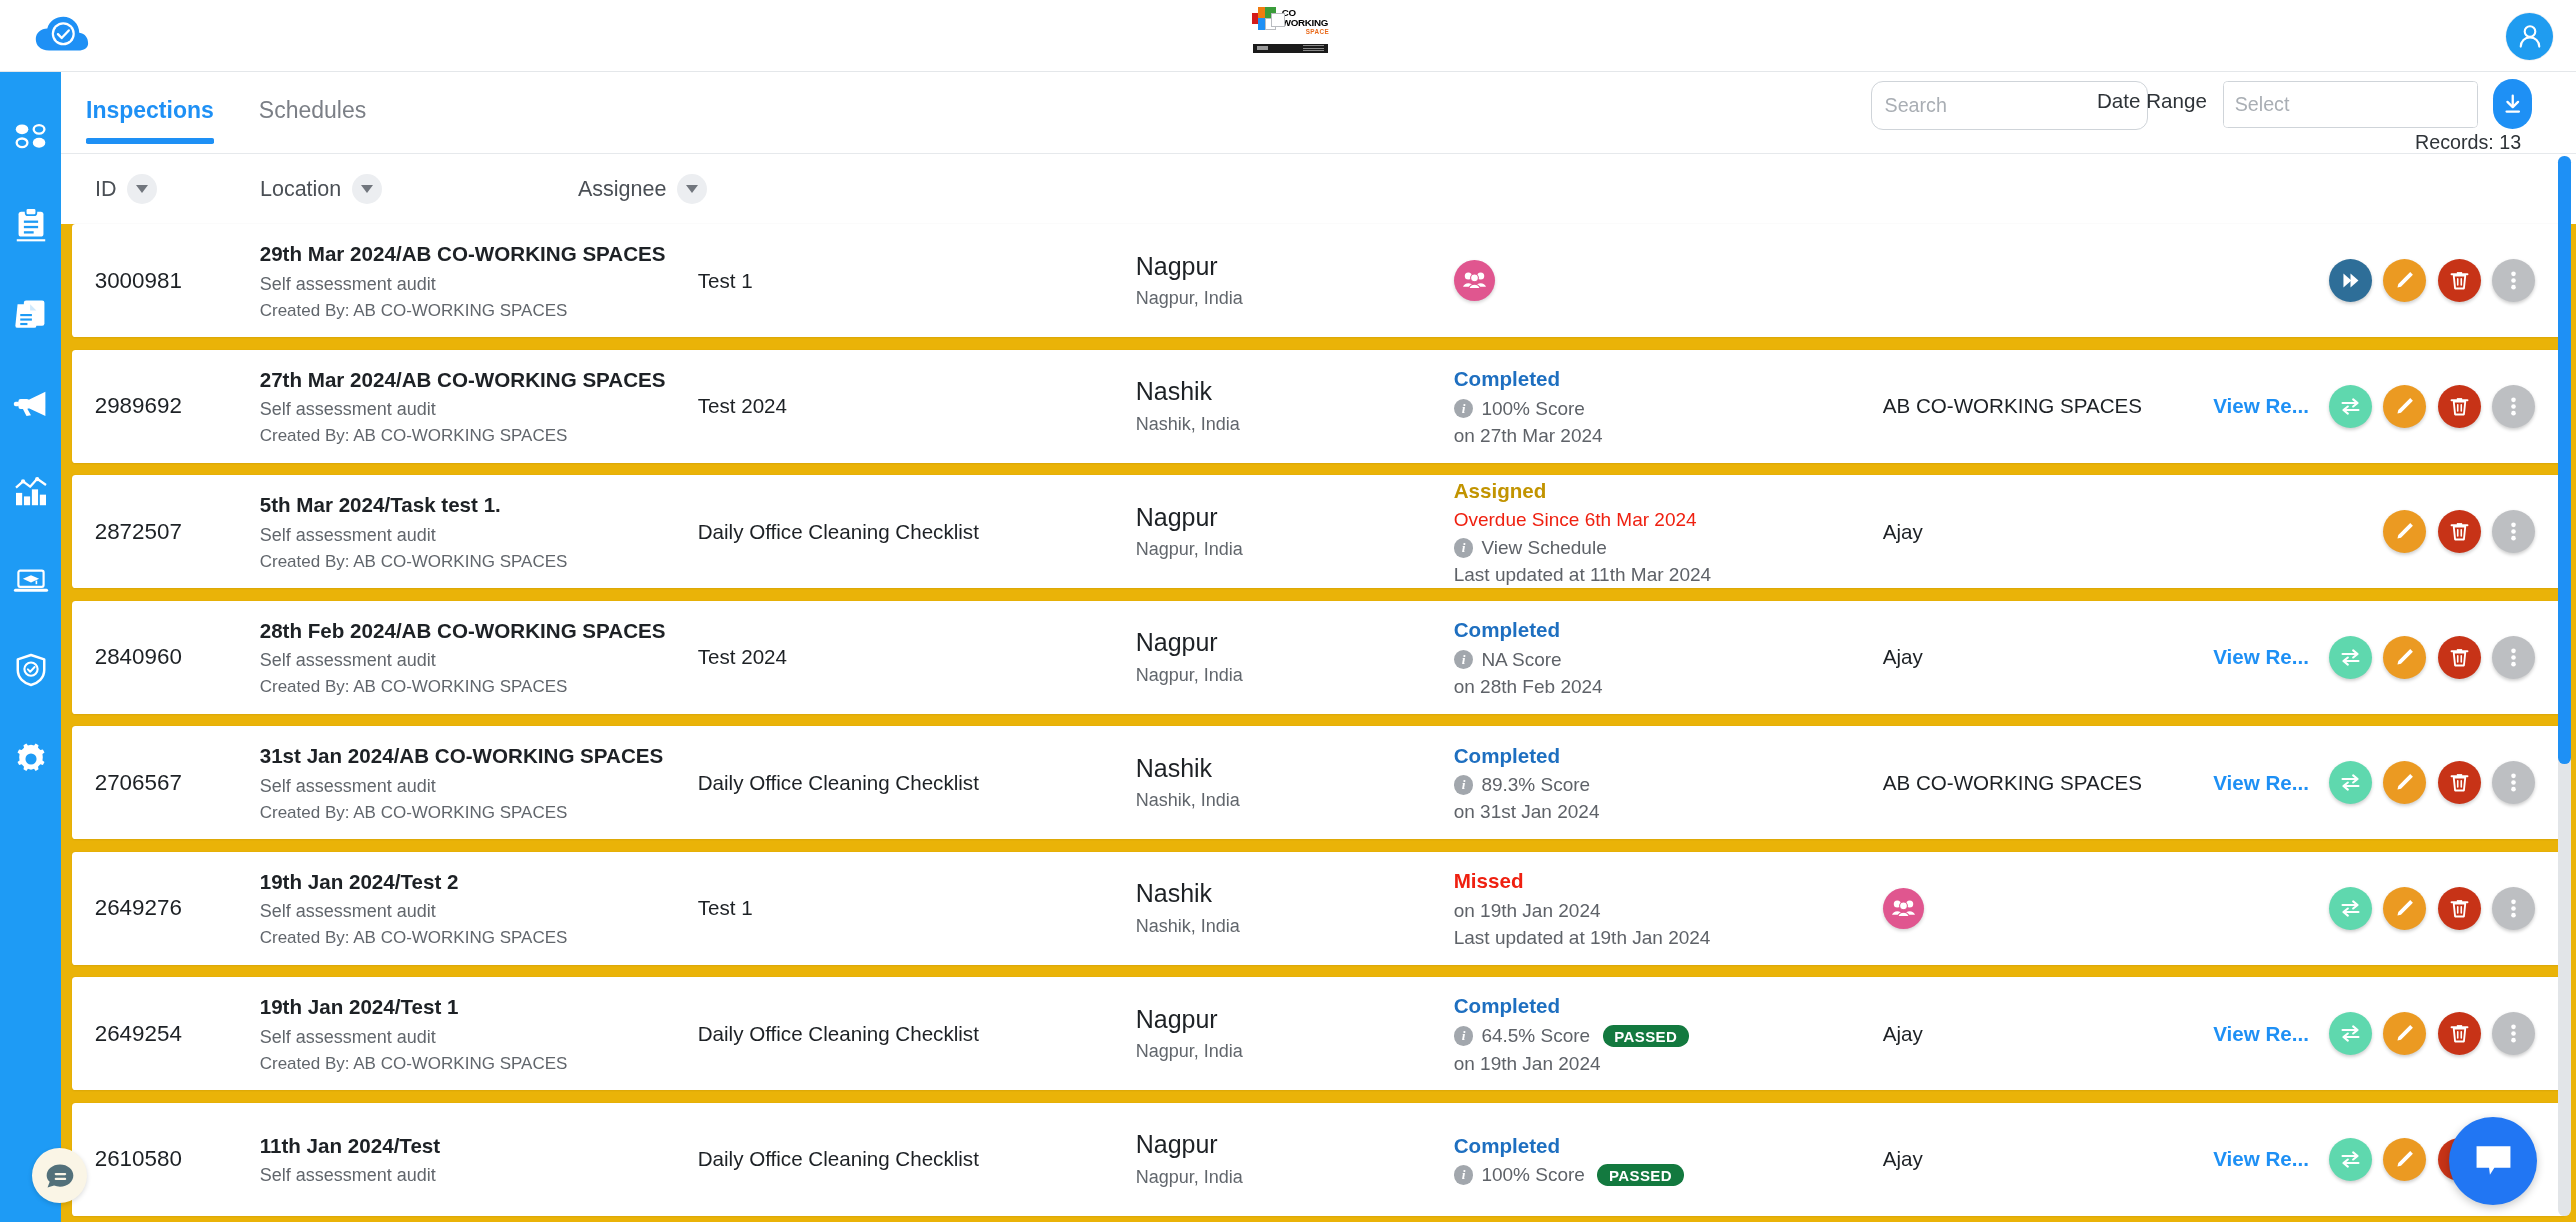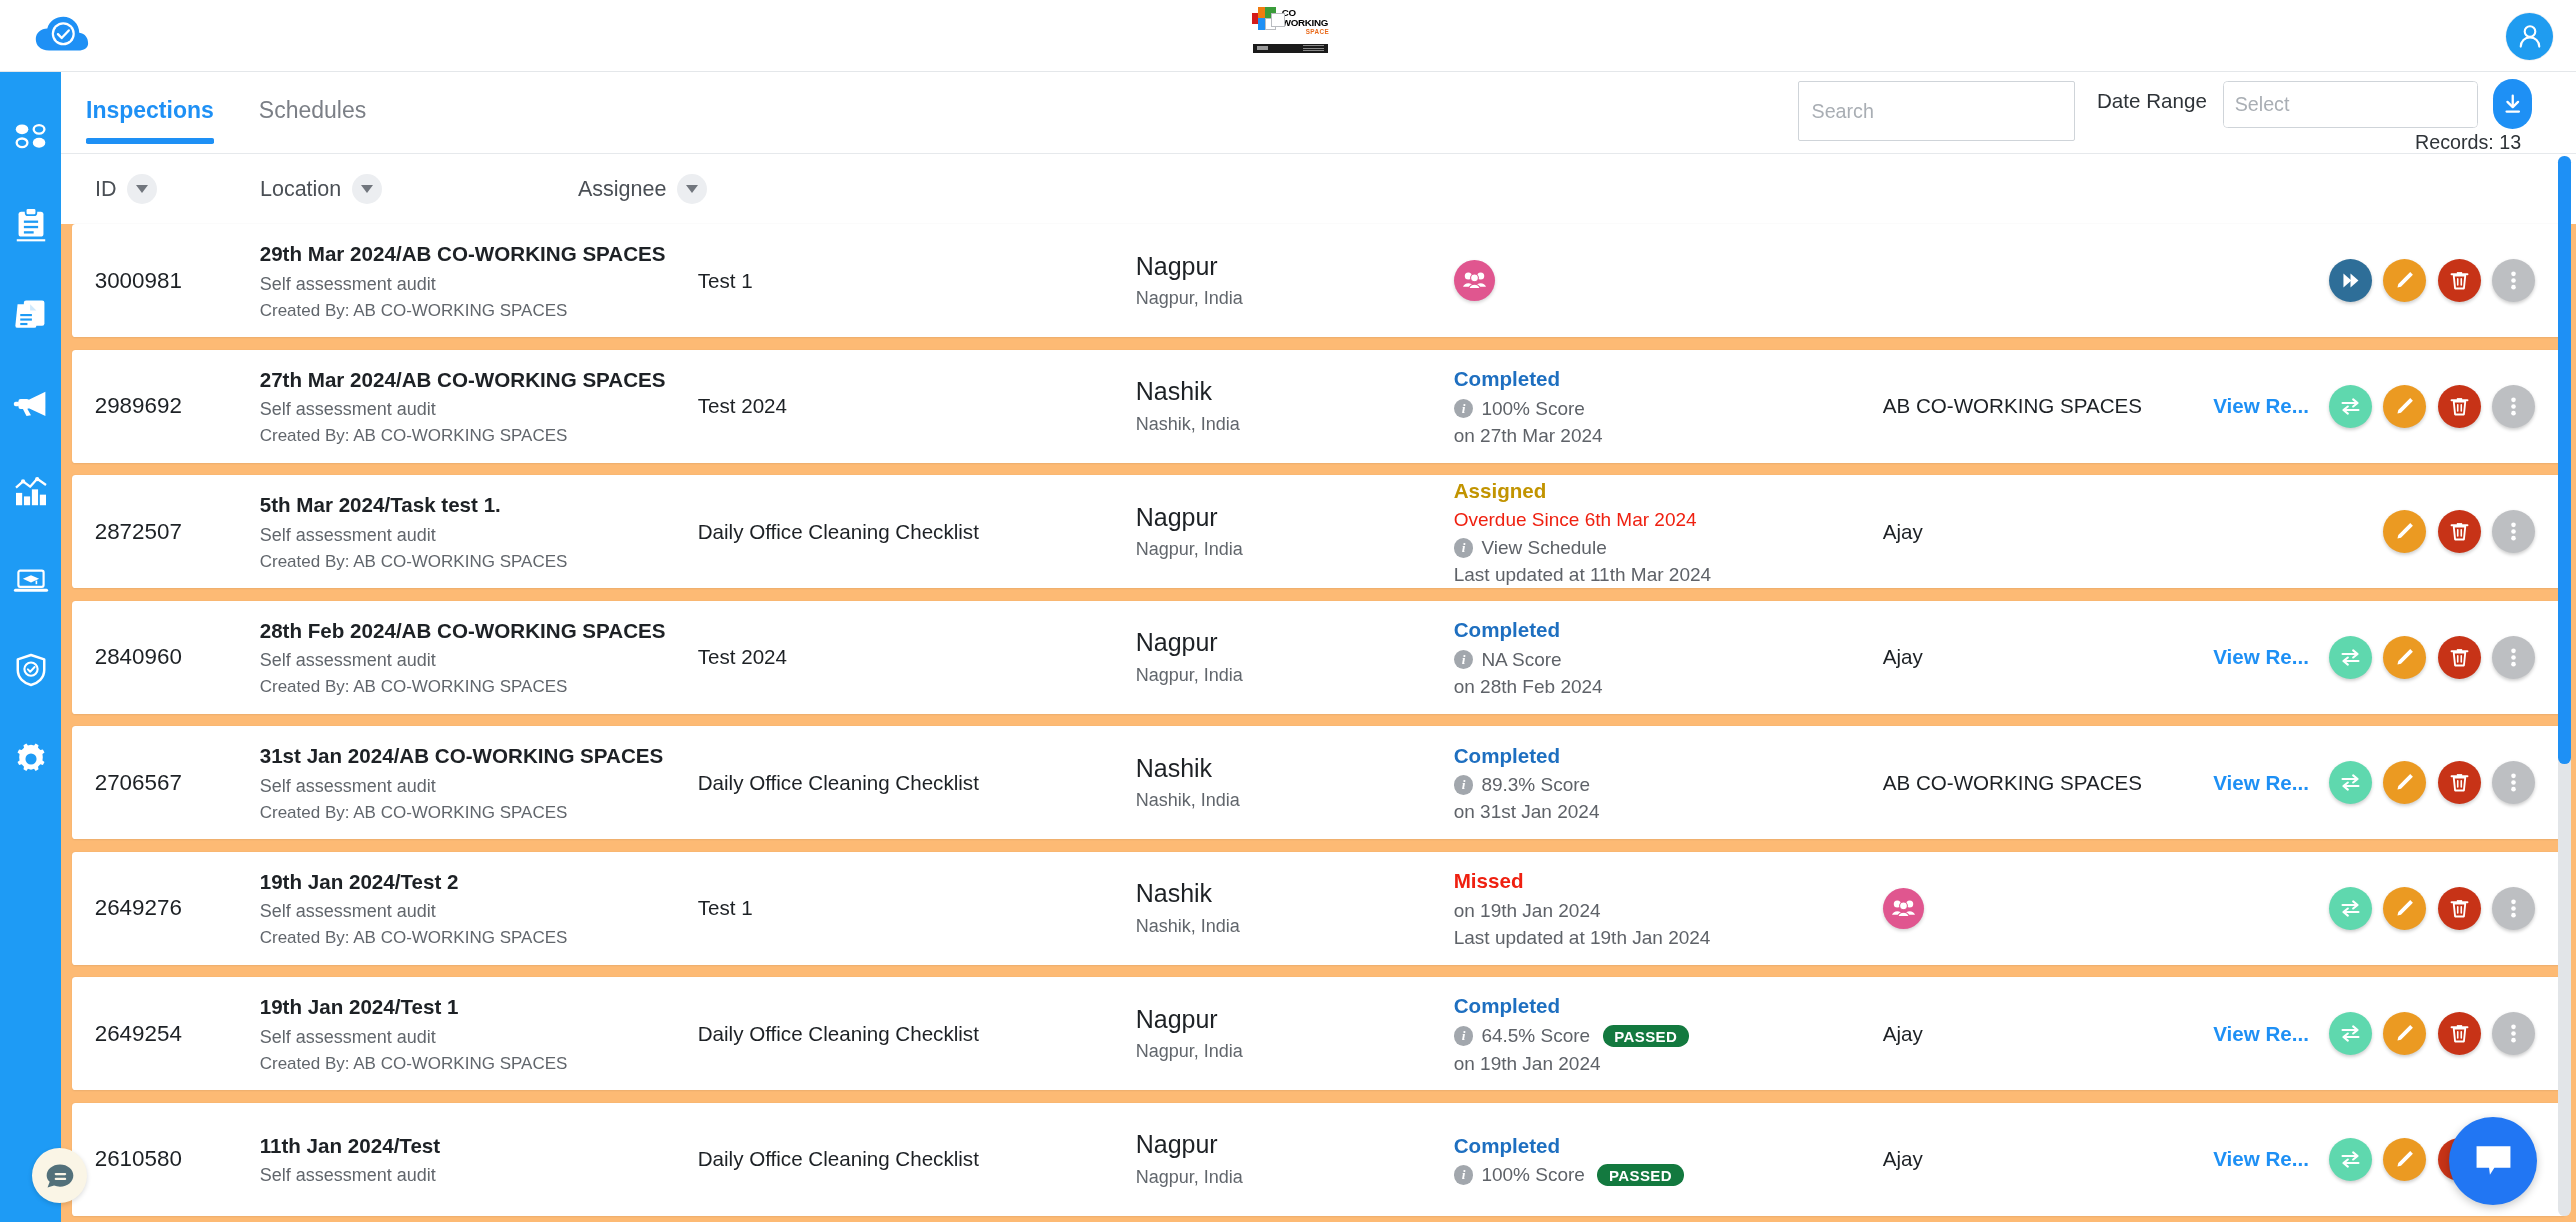--- a/index.html
+++ b/index.html
@@ -76,22 +76,22 @@
     position: relative;
   }
   .tab.active { color: #1e90f5; font-weight: bold; }
   .tab.active::after {
     content: ""; position: absolute; left: 0; right: 0; bottom: 0;
     height: 5.4px; background: #1e90f5; border-radius: 1.8px;
   }
 
   
   .search-input {
-    position: absolute; left: 1798px; top: 81px; width: 277px; height: 60px;
-    border: 0.9px solid #cfd4d9; border-radius: 2px; background: #fff;
+    position: absolute; left: 1871px; top: 81px; width: 277px; height: 49px;
+    border: 0.9px solid #cfd4d9; border-radius: 12px; background: #fff;
     font-size: 19.7px; color: #333; padding: 0 12.5px;
     font-family: "Liberation Sans", sans-serif;
   }
   .search-input::placeholder { color: #a9aeb4; }
   .date-label {
     position: absolute; left: 2097px; top: 89px;
     font-size: 20.6px; color: #2e3338; white-space: nowrap;
   }
   .date-wrap {
     position: absolute; left: 2223px; top: 81px; width: 255px; height: 47px;
@@ -109,21 +109,21 @@
     align-items: center; justify-content: center; cursor: pointer;
   }
   .records {
     position: absolute; left: 2415px; top: 131px; font-size: 19.7px;
     color: #2e3338; white-space: nowrap;
   }
 
   
   .table-area {
     position: absolute; top: 154px; left: 61px; width: 2515px; height: 1069px;
-    background: #fdba74; overflow: hidden;
+    background: #eab308; overflow: hidden;
   }
   .thead {
     display: flex; align-items: center; height: 70px;
     padding-left: 34px; background: #fff;
   }
   .th { display: flex; align-items: center; gap: 10.7px; font-size: 21.5px; color: #4a4f55; }
   .caret {
     width: 30px; height: 30px; border-radius: 50%; background: #eceef1;
     display: flex; align-items: center; justify-content: center; cursor: pointer;
   }

